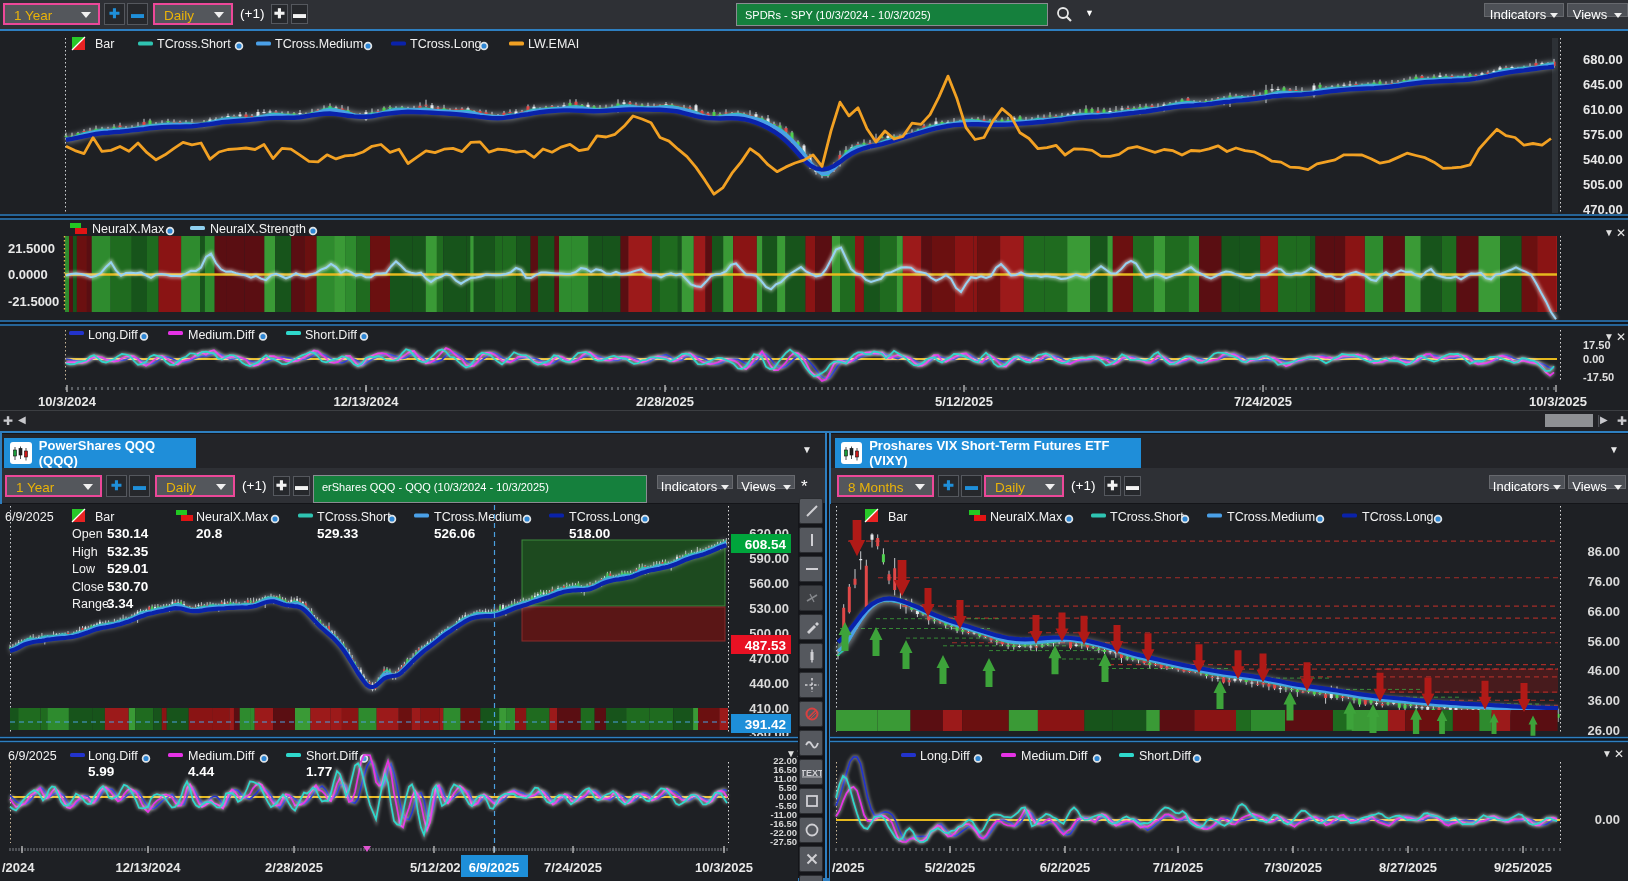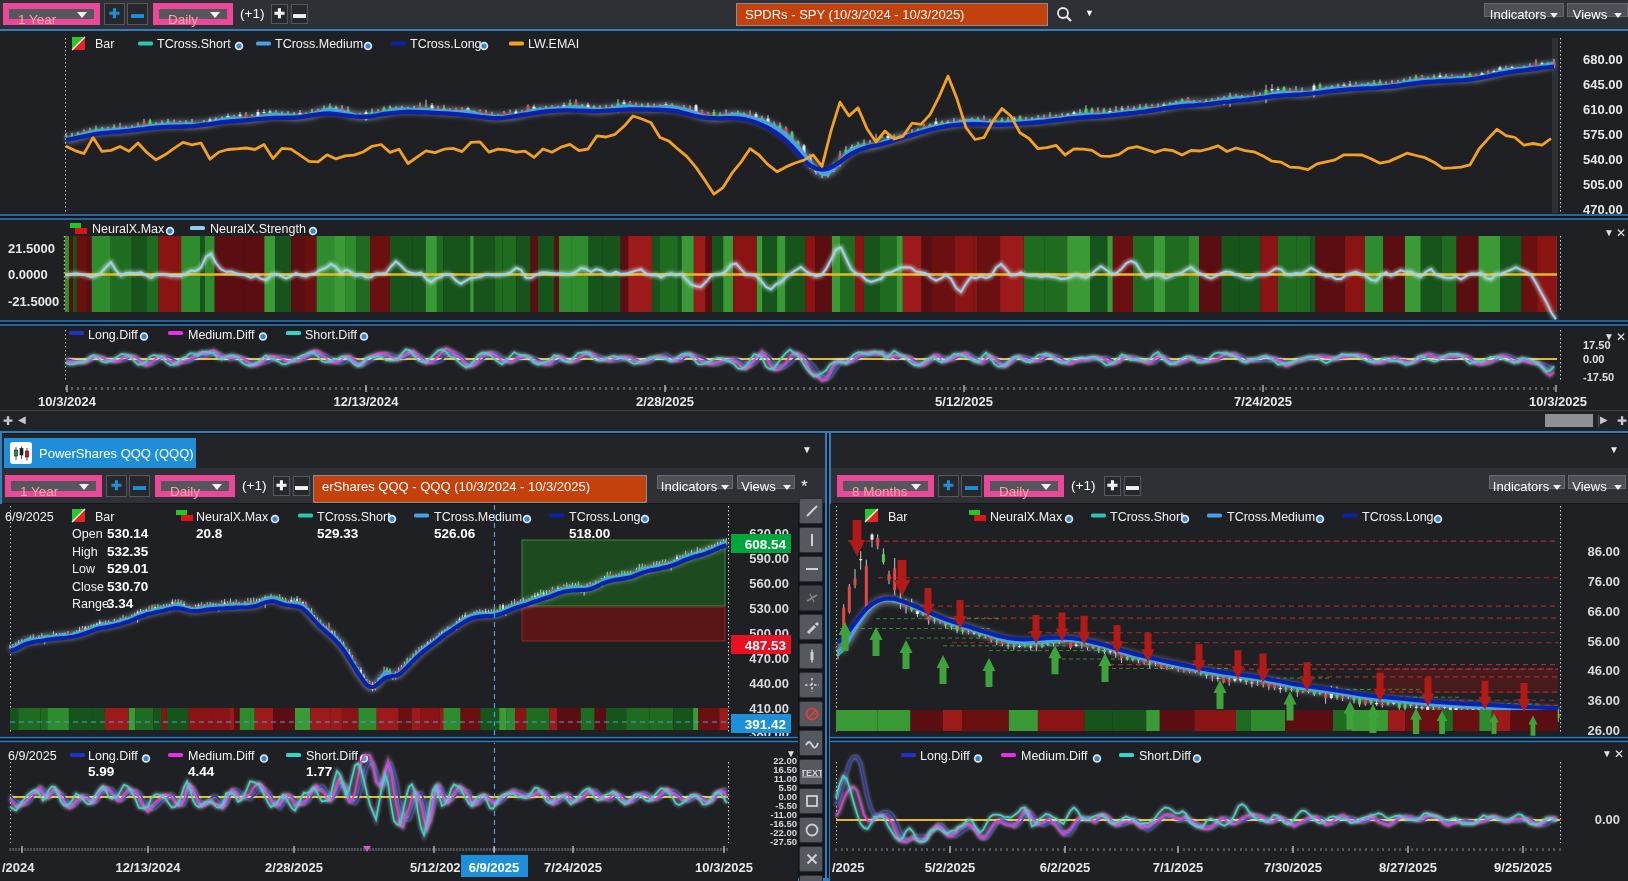--- a/index.html
+++ b/index.html
@@ -1,31 +1,31 @@
 <!DOCTYPE html>
 <html><head><meta charset="utf-8"><style>
 html,body{margin:0;padding:0;background:#141519;}
 #app{position:relative;width:1628px;height:881px;overflow:hidden;background:#141519;
   font-family:"Liberation Sans",sans-serif;color:#e8e8e8;}
 #topbar{position:absolute;left:0;top:0;width:1628px;height:29px;background:#2e3035;}
 #topbar:after{content:"";position:absolute;left:0;top:29px;width:1628px;height:2px;background:#2e7fc0;}
-.dd{position:absolute;background:#54575c;border:6px solid #ec4899;color:#fca5a5;padding-left:9px;box-sizing:border-box;}
+.dd{position:absolute;background:#54575c;border:2px solid #ec4899;color:#eab308;padding-left:9px;box-sizing:border-box;}
 .dd .da{position:absolute;right:7px;top:50%;margin-top:-2px;border-left:5px solid transparent;border-right:5px solid transparent;border-top:6px solid #f0f0f0;}
 .da2{display:inline-block;margin-left:4px;border-left:4.5px solid transparent;border-right:4.5px solid transparent;border-top:5.5px solid #f0f0f0;vertical-align:1px;}
 .bb{position:absolute;background:#26282c;border:1px solid #55585e;text-align:center;font-weight:bold;font-size:13px;box-sizing:border-box;}
 .plain{position:absolute;color:#fff;}
-.sym{position:absolute;background:#c2410c;border:1px solid #8a8d92;color:#fff;font-size:13px;padding-left:8px;box-sizing:border-box;white-space:nowrap;overflow:hidden;}
+.sym{position:absolute;background:#15803d;border:1px solid #8a8d92;color:#fff;font-size:11px;padding-left:8px;box-sizing:border-box;white-space:nowrap;overflow:hidden;}
 .gbtn{position:absolute;height:14px;line-height:21px;background:#4d5056;border:1px solid #67696e;color:#fff;font-size:13px;text-align:center;box-sizing:border-box;}
 #scroll{position:absolute;left:0;top:410px;width:1628px;height:20px;background:#222327;border-top:1px solid #3c3e42;}
 #scroll .thumb{position:absolute;left:1545px;top:3px;width:48px;height:13px;background:#8e9094;}
 .paneline{position:absolute;background:#2e7fc0;}
 .tabbar{position:absolute;height:34px;background:#232428;width:100%;}
 .tab{position:absolute;height:30px;background:#1f8ed9;color:#fff;display:flex;align-items:center;}
 .tabicon{margin:0 7px 0 6px;width:22px;height:22px;background:#fff;border-radius:3px;display:flex;align-items:center;justify-content:center;}
-.tabtxt{font-size:13px;}
+.tabtxt{font-size:13px;font-weight:bold;}
 .tbar{position:absolute;height:35px;background:#2e3035;}
 .tbtn{position:absolute;left:799px;width:24px;height:26px;border:1px solid #2a2c30;border-radius:2px;display:flex;align-items:center;justify-content:flex-end;box-sizing:border-box;}
 .wtxt{position:absolute;color:#e8e8e8;}
 </style></head><body>
 <div id="app">
   <div id="topbar">
     <div class="dd" style="left:3px;top:3px;width:97px;height:22px;line-height:22px;font-size:13.5px"><span>1 Year</span><i class="da"></i></div>
     <div class="bb" style="left:104px;top:3px;width:21px;height:22px;color:#1f8fd9;line-height:20px">✚</div>
     <div class="bb" style="left:127px;top:3px;width:21px;height:22px;color:#1f8fd9;line-height:20px">▬</div>
     <div class="dd" style="left:153px;top:3px;width:80px;height:22px;line-height:22px;font-size:13.5px"><span>Daily</span><i class="da"></i></div>
@@ -542,20 +542,33 @@
         <line x1="14.5" y1="5.5" x2="5.5" y2="14.5" stroke="#d0d0d4" stroke-width="2"></line>
       </svg>
     </div>
     <div class="tbtn" style="top:875px;background:#55585e">
       <svg width="20" height="20" viewBox="0 0 20 20">
         <text x="10" y="14" font-size="11" fill="#d0d0d4" text-anchor="middle" font-weight="bold" font-family="&quot;Liberation Sans&quot;">B</text>
       </svg>
     </div>
 
   <div class="tabbar" style="left:831px;top:434px;width:797px">
+    <div class="tab" style="left:4px;top:4px;width:306px">
+        <span class="tabicon">
+          <svg width="17" height="15" viewBox="0 0 17 15">
+            <line x1="3" y1="1" x2="3" y2="14" stroke="#222" stroke-width="0.8"></line>
+            <rect x="1.5" y="4" width="3" height="6" fill="#1a9c3a" stroke="#111" stroke-width="0.6"></rect>
+            <line x1="8.5" y1="0.5" x2="8.5" y2="13" stroke="#222" stroke-width="0.8"></line>
+            <rect x="7" y="2.5" width="3" height="6.5" fill="#222" stroke="#111" stroke-width="0.6"></rect>
+            <line x1="14" y1="2" x2="14" y2="14.5" stroke="#222" stroke-width="0.8"></line>
+            <rect x="12.5" y="5" width="3" height="6" fill="#d01818" stroke="#111" stroke-width="0.6"></rect>
+          </svg>
+        </span>
+        <span class="tabtxt">Proshares VIX Short-Term Futures ETF (VIXY)</span>
+      </div>
     <div class="wtxt" style="left:778px;top:10px;font-size:10px">▼</div>
   </div>
   <div class="tbar" style="left:831px;top:468px;width:797px">
     <div class="dd" style="left:6px;top:7px;width:97px;height:22px;line-height:22px;font-size:13.5px"><span>8 Months</span><i class="da"></i></div>
     <div class="bb" style="left:107px;top:7px;width:21px;height:22px;color:#1f8fd9;line-height:20px">✚</div>
     <div class="bb" style="left:130px;top:7px;width:21px;height:22px;color:#1f8fd9;line-height:20px">▬</div>
     <div class="dd" style="left:153px;top:7px;width:80px;height:22px;line-height:22px;font-size:13.5px"><span>Daily</span><i class="da"></i></div>
     <div class="plain" style="left:240px;top:10px;font-size:13.5px">(+1)</div>
     <div class="bb" style="left:273px;top:8px;width:17px;height:20px;color:#f2f2f2;line-height:18px">✚</div>
     <div class="bb" style="left:293px;top:8px;width:17px;height:20px;color:#f2f2f2;line-height:18px">▬</div>

